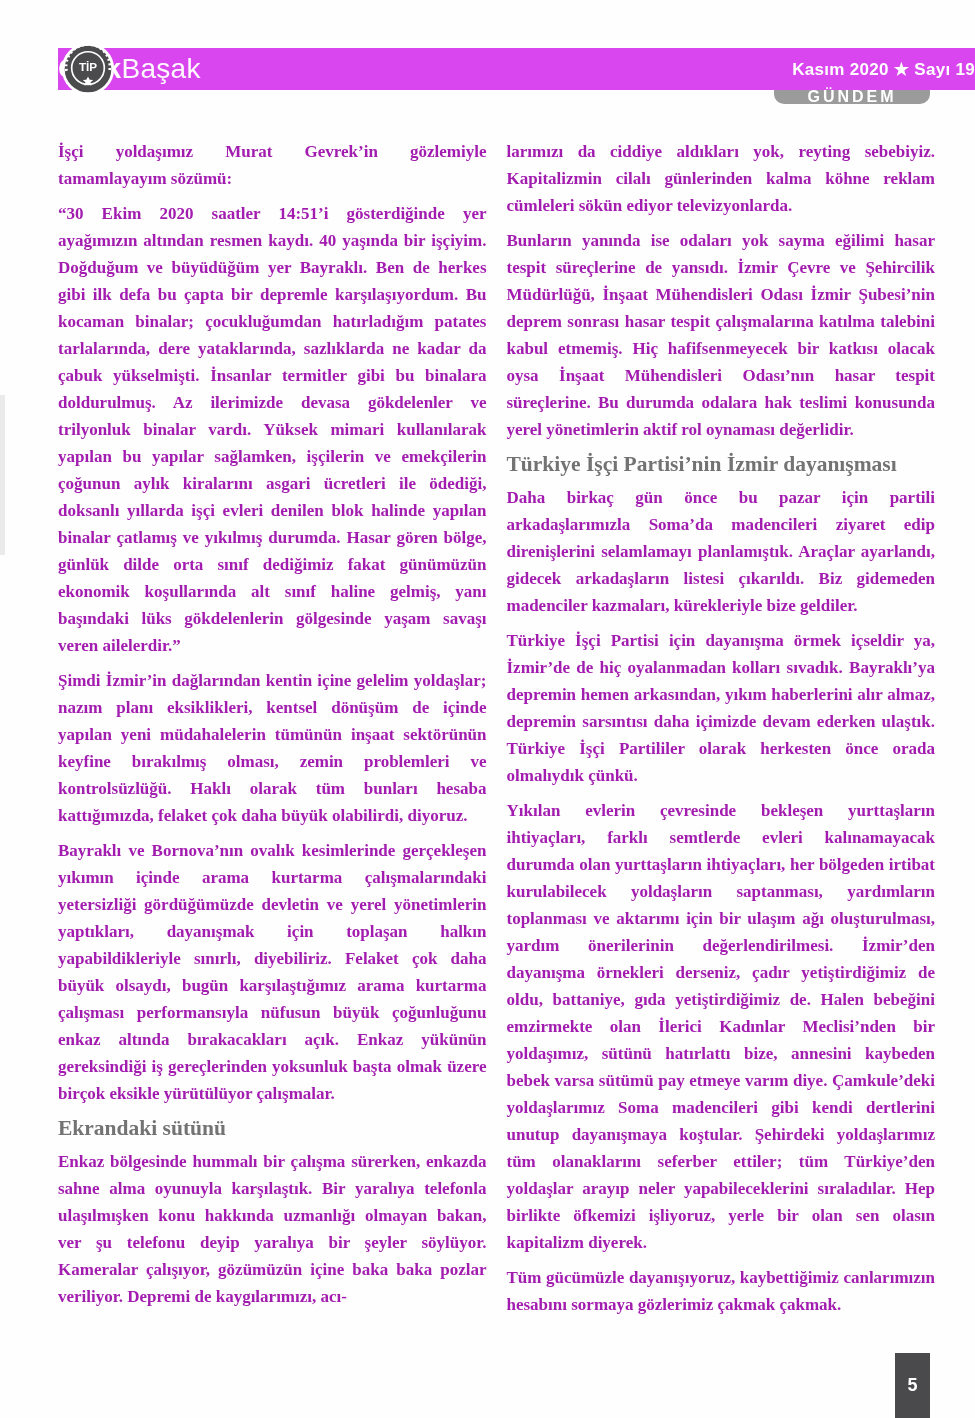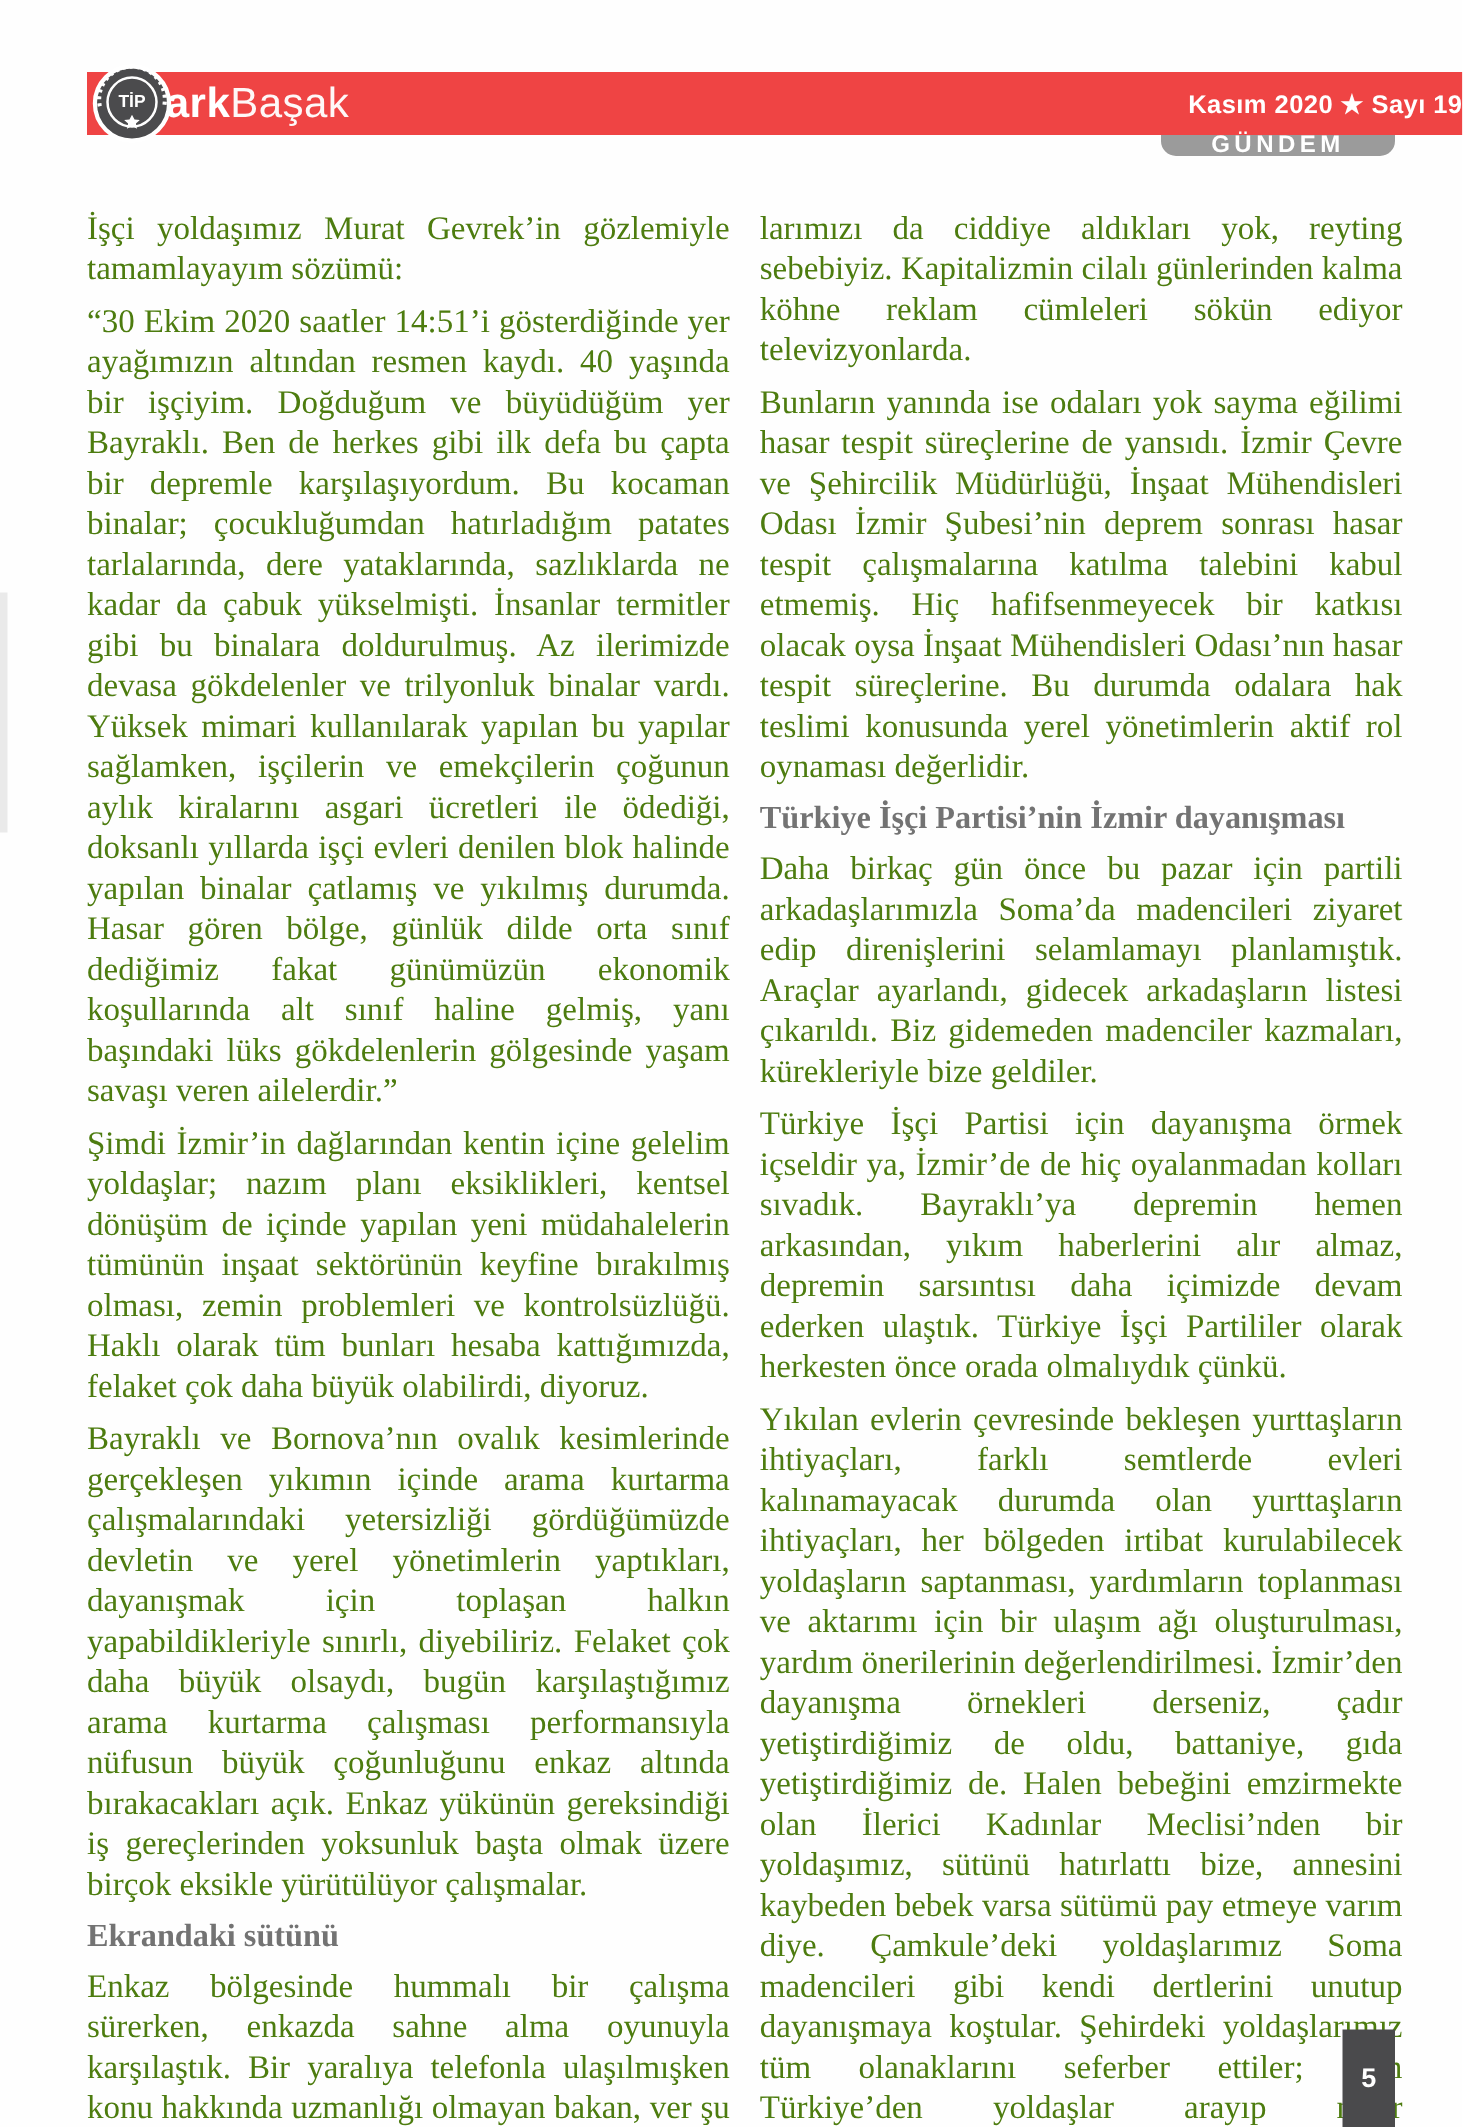--- a/index.html
+++ b/index.html
@@ -11,24 +11,23 @@
     background: #fefefe;
     overflow: hidden;
     font-family: "Liberation Serif", serif;
   }
 
   
   .masthead {
     position: absolute;
     left: 58px; top: 48px; right: 0;
     height: 42px;
-    background: #ef4444;
+    background: #d946ef;
     display: flex;
     align-items: center;
-    padding-left: 32px;
   }
   .logo-wrap {
     position: absolute;
     left: 2px; top: -7px;
     width: 56px; height: 56px;
   }
   .mag-title {
     color: #ffffff;
     font-family: "Liberation Sans", sans-serif;
     font-size: 28px;
@@ -68,24 +67,25 @@
   .columns {
     position: absolute;
     left: 58px; top: 138px;
     width: 877px;
     display: flex;
     gap: 20px;
   }
   .col { flex: 1 1 0; min-width: 0; }
   .col-para {
     margin: 0 0 8px 0;
-    font-size: 22px;
+    font-size: 17px;
     line-height: 27px;
     text-align: justify;
-    color: #4d7c0f;
+    color: #a21caf;
+    font-weight: bold;
   }
   .col-heading {
     margin: 5px 0 7px 0;
     font-size: 21.5px;
     line-height: 26px;
     font-weight: 700;
     color: #737373;
     font-family: "Liberation Serif", serif;
   }
 

